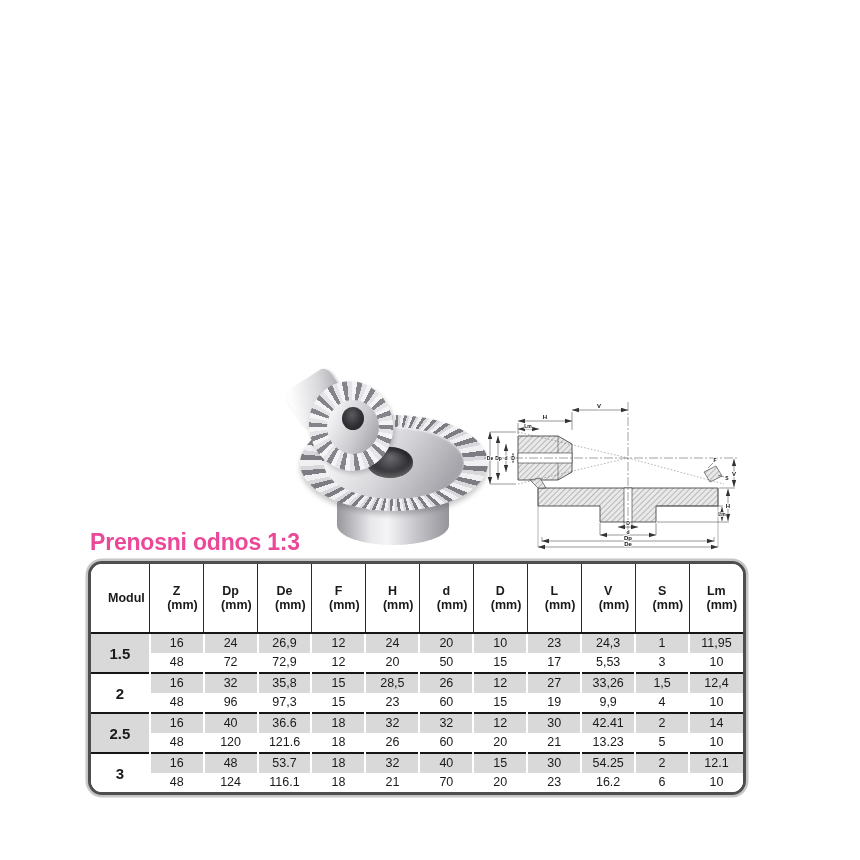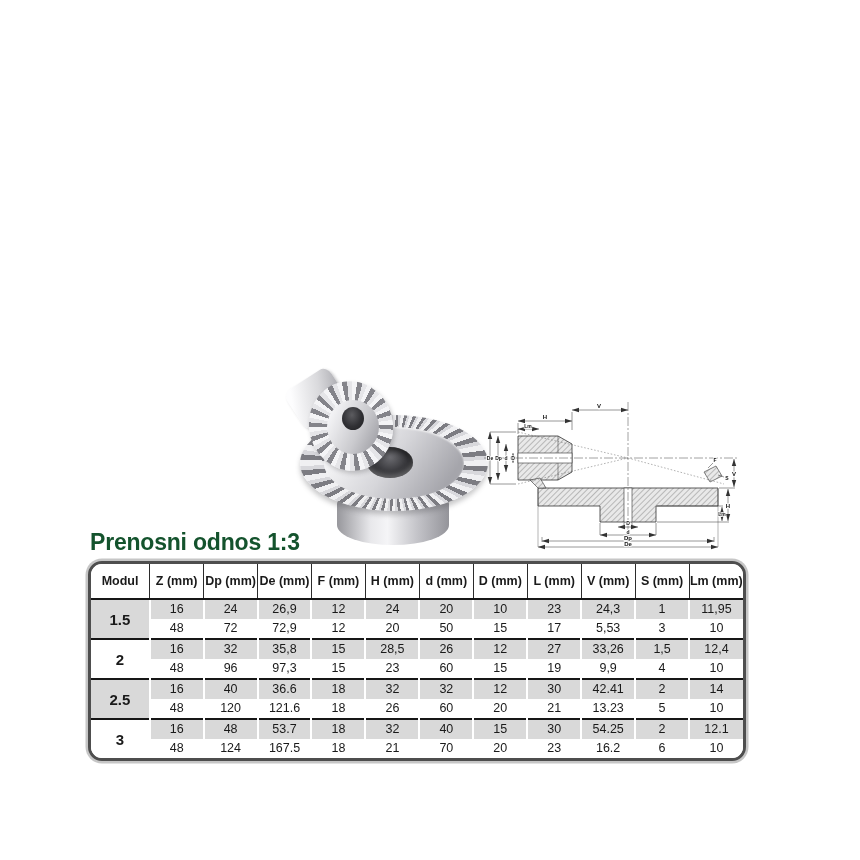--- a/index.html
+++ b/index.html
@@ -3,34 +3,34 @@
 <meta charset="utf-8">
 <style>
   html,body{margin:0;padding:0}
   body{
     width:860px;height:860px;background:#ffffff;position:relative;overflow:hidden;
     font-family:"Liberation Sans",sans-serif;color:#1a1a1a;
   }
   
   .page-title{
     position:absolute;left:90px;top:529px;margin:0;
-    font-size:23px;font-weight:bold;letter-spacing:-.2px;color:#14532d;
+    font-size:23px;font-weight:bold;letter-spacing:-.2px;color:#ec4899;
   }
   
   .tablewrap{
     position:absolute;left:88px;top:561px;width:652px;background:#fff;
     border:3px solid #4e4e4e;border-radius:14px;overflow:hidden;
     box-shadow:0 0 0 2.5px #c6c6c6;
   }
   table{width:100%;border-collapse:collapse;table-layout:fixed}
   col.modcol{width:9%}
   th{
     font-size:12.5px;font-weight:bold;text-align:center;height:34px;
     border-bottom:2.5px solid #161616;border-right:1.4px solid #2b2b2b;background:#fff;
-    padding:0;
+    padding:17px;
   }
   th:last-child{border-right:none}
   td{
     font-size:12.5px;text-align:center;height:19px;line-height:19px;padding:0;
     border-right:2px solid #ffffff;background:#fff;
   }
   td:last-child{border-right:none}
   td.shade{background:#d9d9d9}
   td.mod{font-weight:bold;font-size:15px}
   tr.gs td{border-top:2.2px solid #161616}
@@ -313,21 +313,21 @@
         <td class="shade">40</td>
         <td class="shade">15</td>
         <td class="shade">30</td>
         <td class="shade">54.25</td>
         <td class="shade">2</td>
         <td class="shade">12.1</td>
       </tr>
       <tr>
         <td>48</td>
         <td>124</td>
-        <td>167.5</td>
+        <td>116.1</td>
         <td>18</td>
         <td>21</td>
         <td>70</td>
         <td>20</td>
         <td>23</td>
         <td>16.2</td>
         <td>6</td>
         <td>10</td>
       </tr>
     </tbody>

